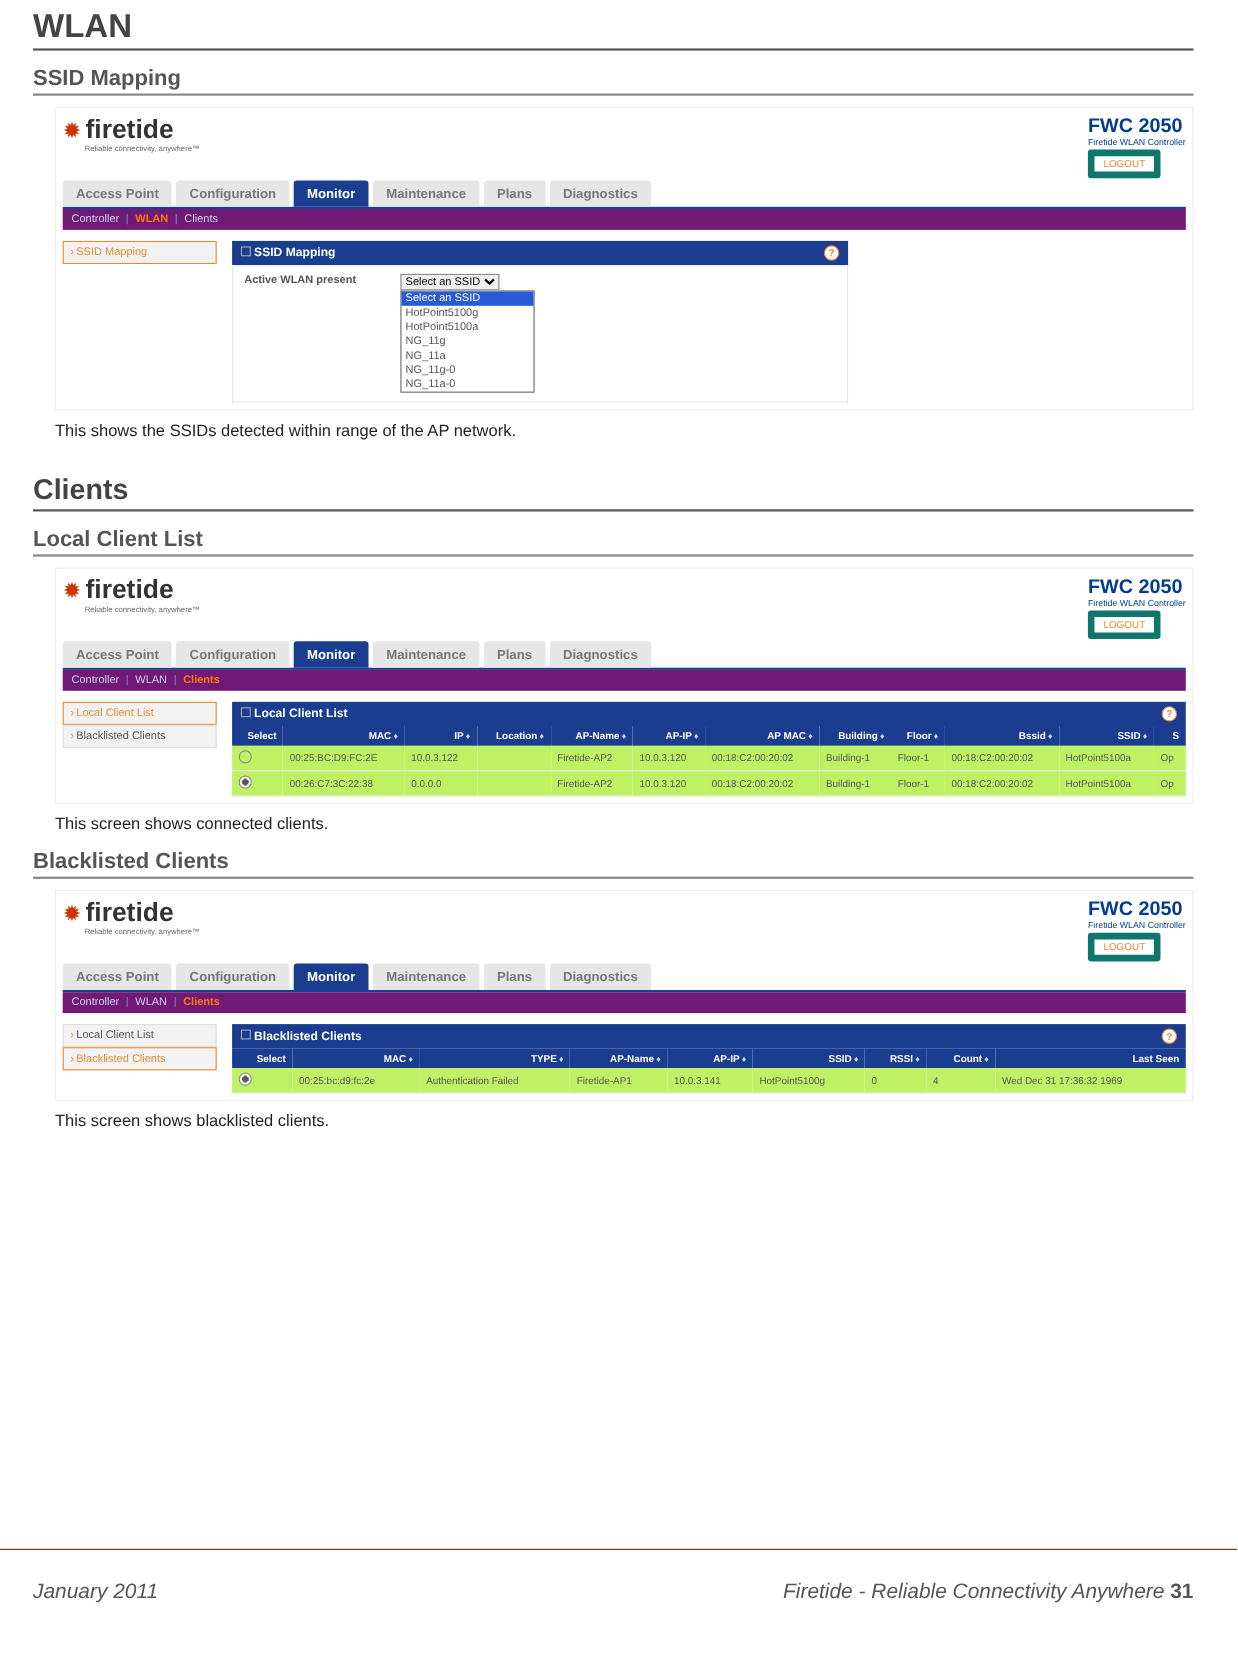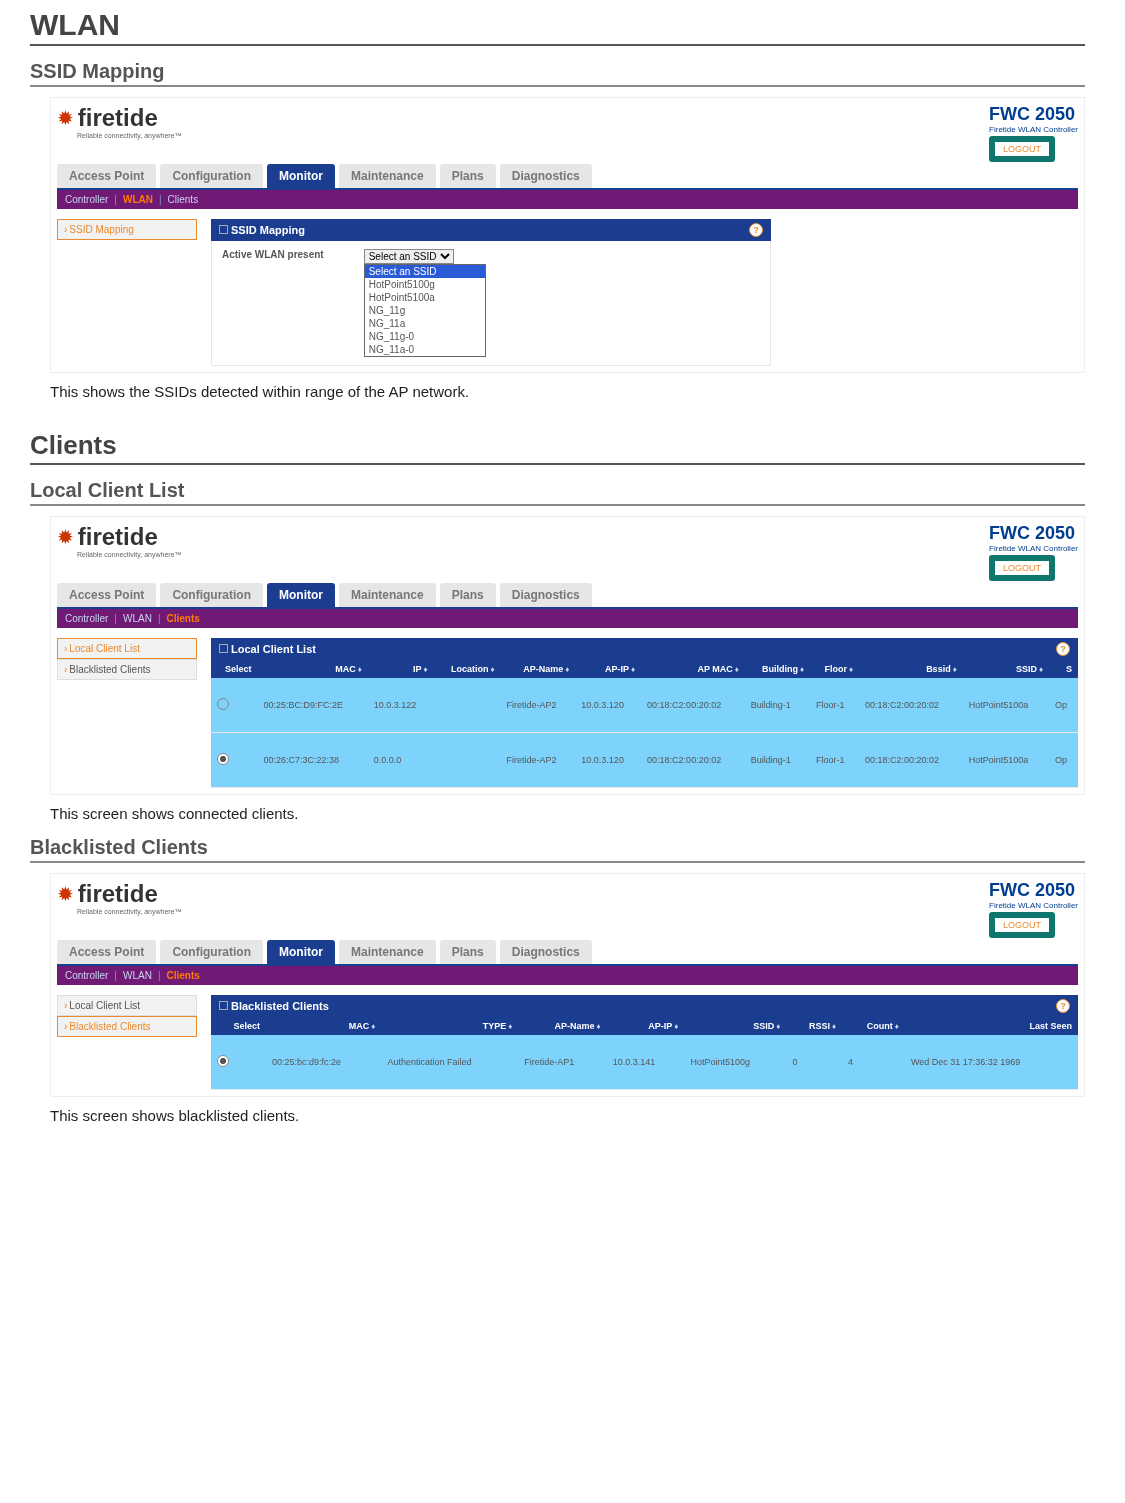--- a/index.html
+++ b/index.html
@@ -33,21 +33,21 @@
   .panel-h{background:#1a3d8f;color:#fff;font-size:11px;font-weight:bold;padding:4px 8px;display:flex;align-items:center;justify-content:space-between}
   .panel-h .q{background:#fff;color:#e98a2e;border:1px solid #e98a2e;border-radius:50%;width:12px;height:12px;font-size:9px;text-align:center;line-height:12px;cursor:pointer}
   .panel-b{border:1px solid #e6e6e6;border-top:none;padding:8px 10px;font-size:10px;display:flex;align-items:flex-start;gap:40px}
   select{font-size:10px;border:1px solid #888}
   .dropdown{border:1px solid #666;background:#fff;font-family:Arial;font-size:10px;width:120px}
   .dropdown .sel{background:#2a5bd7;color:#fff;padding:1px 4px}
   .dropdown .opt{padding:1px 4px}
   table.data{border-collapse:collapse;width:100%;font-size:9px}
   table.data th{background:#1a3d8f;color:#fff;padding:4px 6px;text-align:right;white-space:nowrap}
   table.data th .sort{color:#c9d4ef;font-size:8px;margin-left:2px}
-  table.data td{background:#7dd3fc;border-bottom:1px solid #e6e6e6;padding:20px 6px;white-space:nowrap}
+  table.data td{background:#bef264;border-bottom:1px solid #e6e6e6;padding:4px 6px;white-space:nowrap}
   .radio{width:10px;height:10px;border:1px solid #888;border-radius:50%;display:inline-block}
   .radio.filled{background:radial-gradient(circle,#555 40%,#fff 45%)}
   .cap{font-size:15px;color:#222;margin:8px 0 0 20px}
   .footer{display:flex;justify-content:space-between;font-style:italic;font-size:19px;color:#555;padding:28px 40px 10px 30px;border-top:1px solid #7f1d1d;margin-top:380px}
   .footer .pnum{font-weight:bold;font-style:normal}
   .sq{display:inline-flex;align-items:center;gap:2px;font-size:8px;color:#aaa;margin-right:3px}
   .sq .box{width:7px;height:7px;border:1px solid #aaa;display:inline-block}
 </style>
 </head>
 <body>

